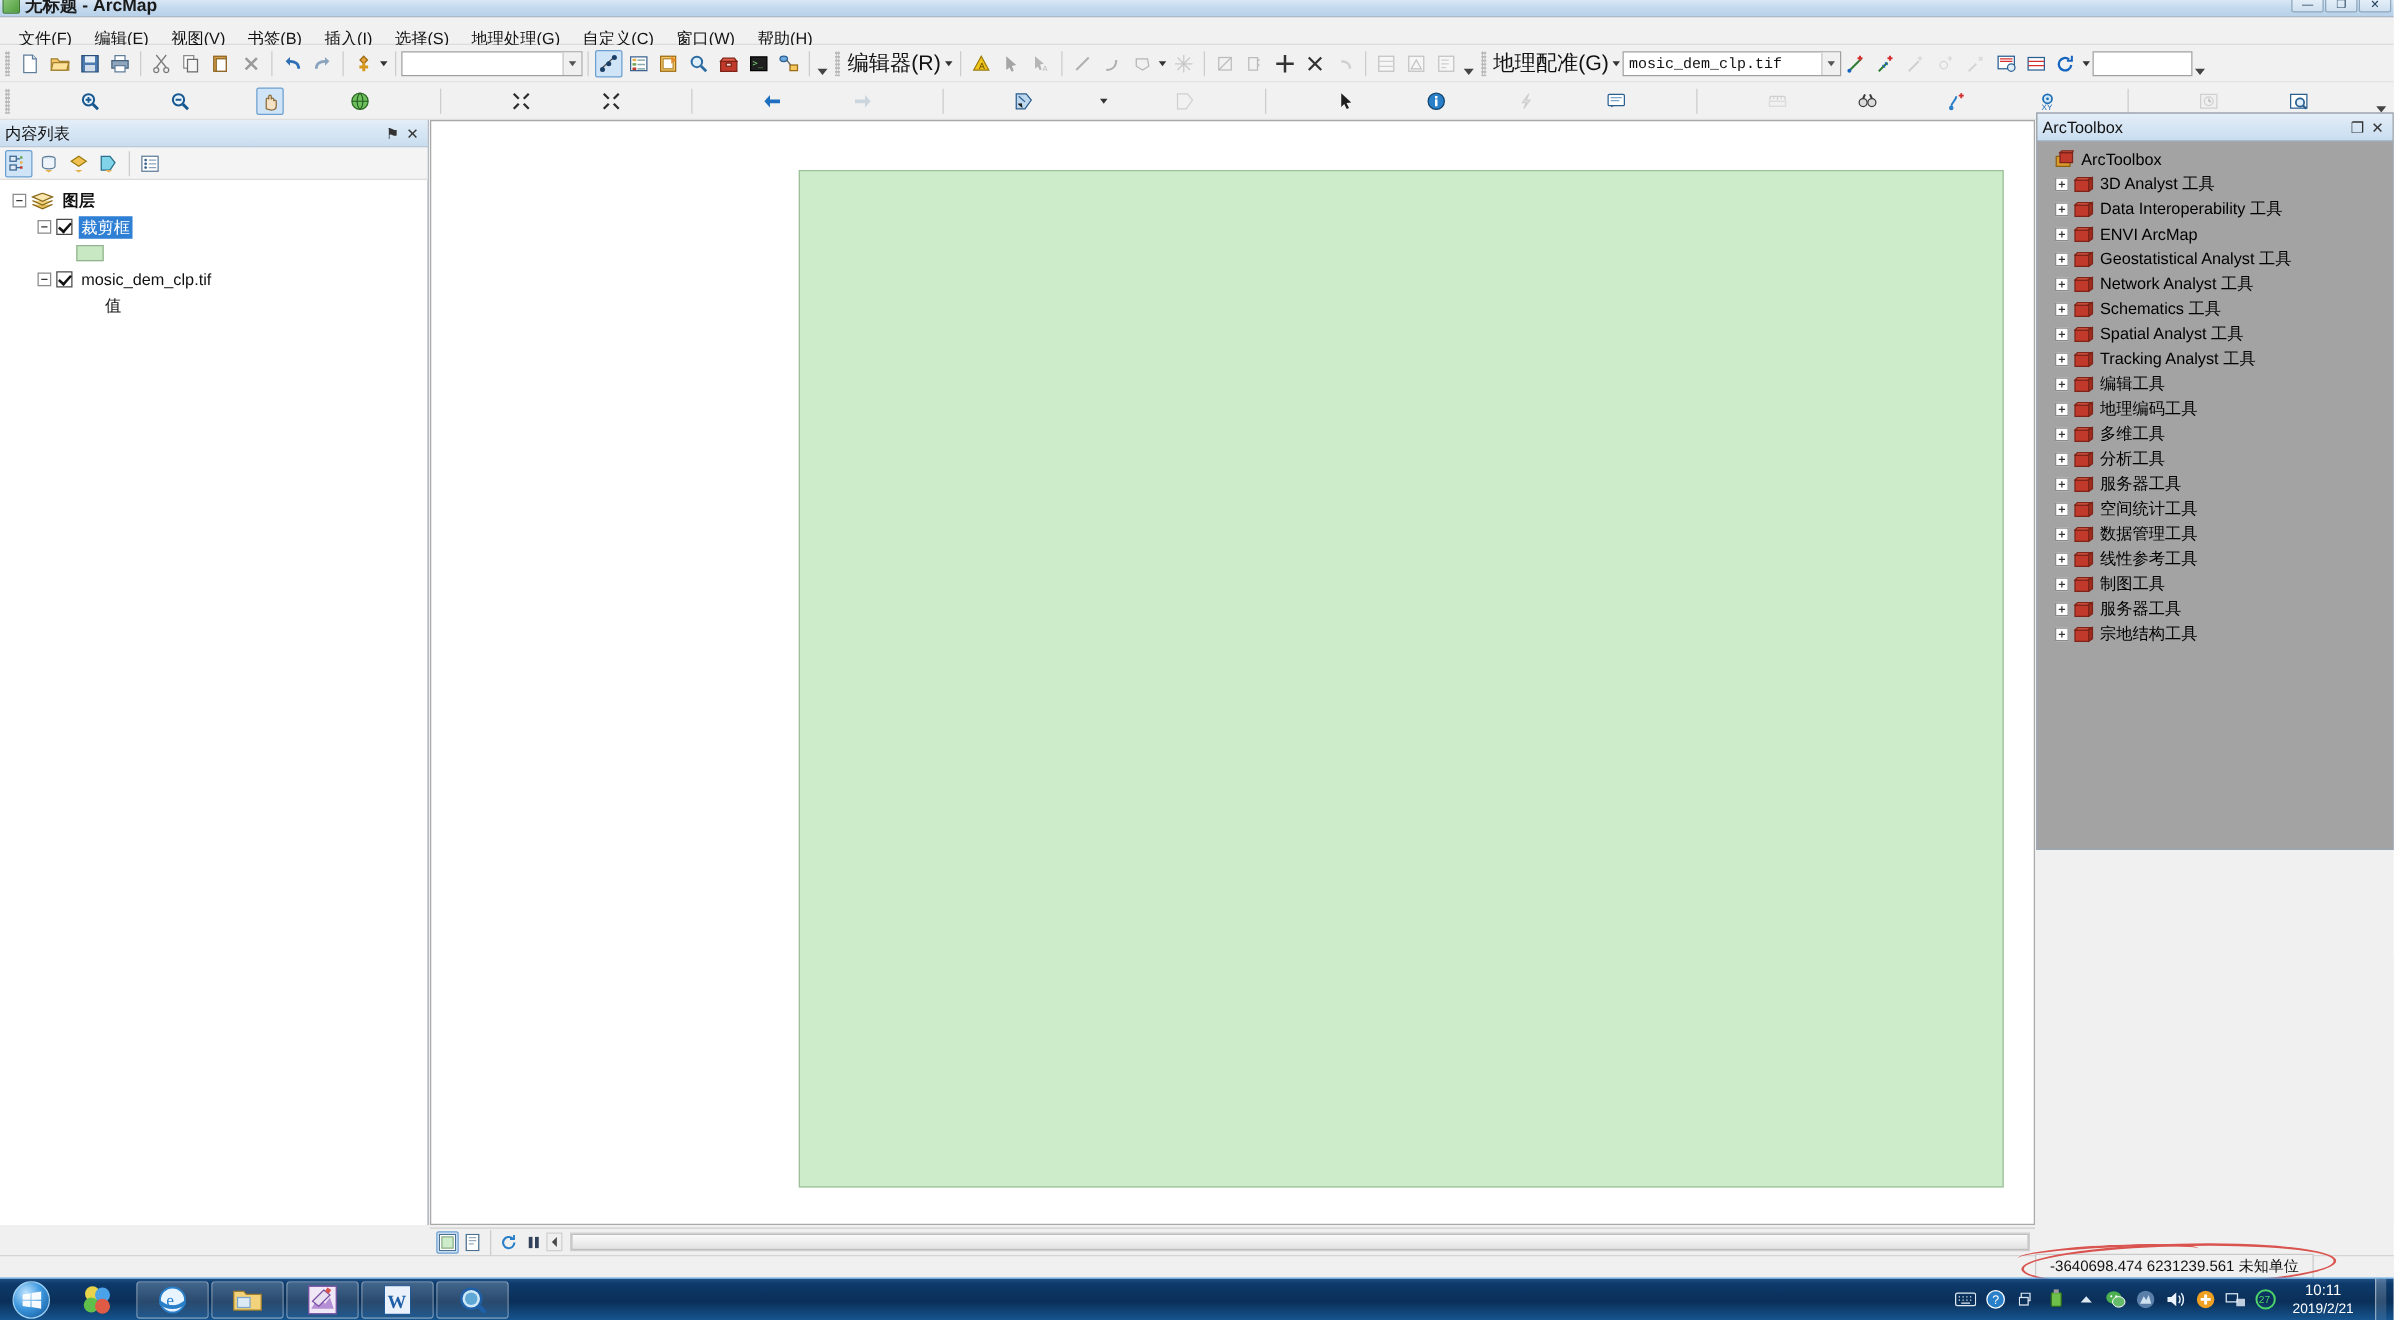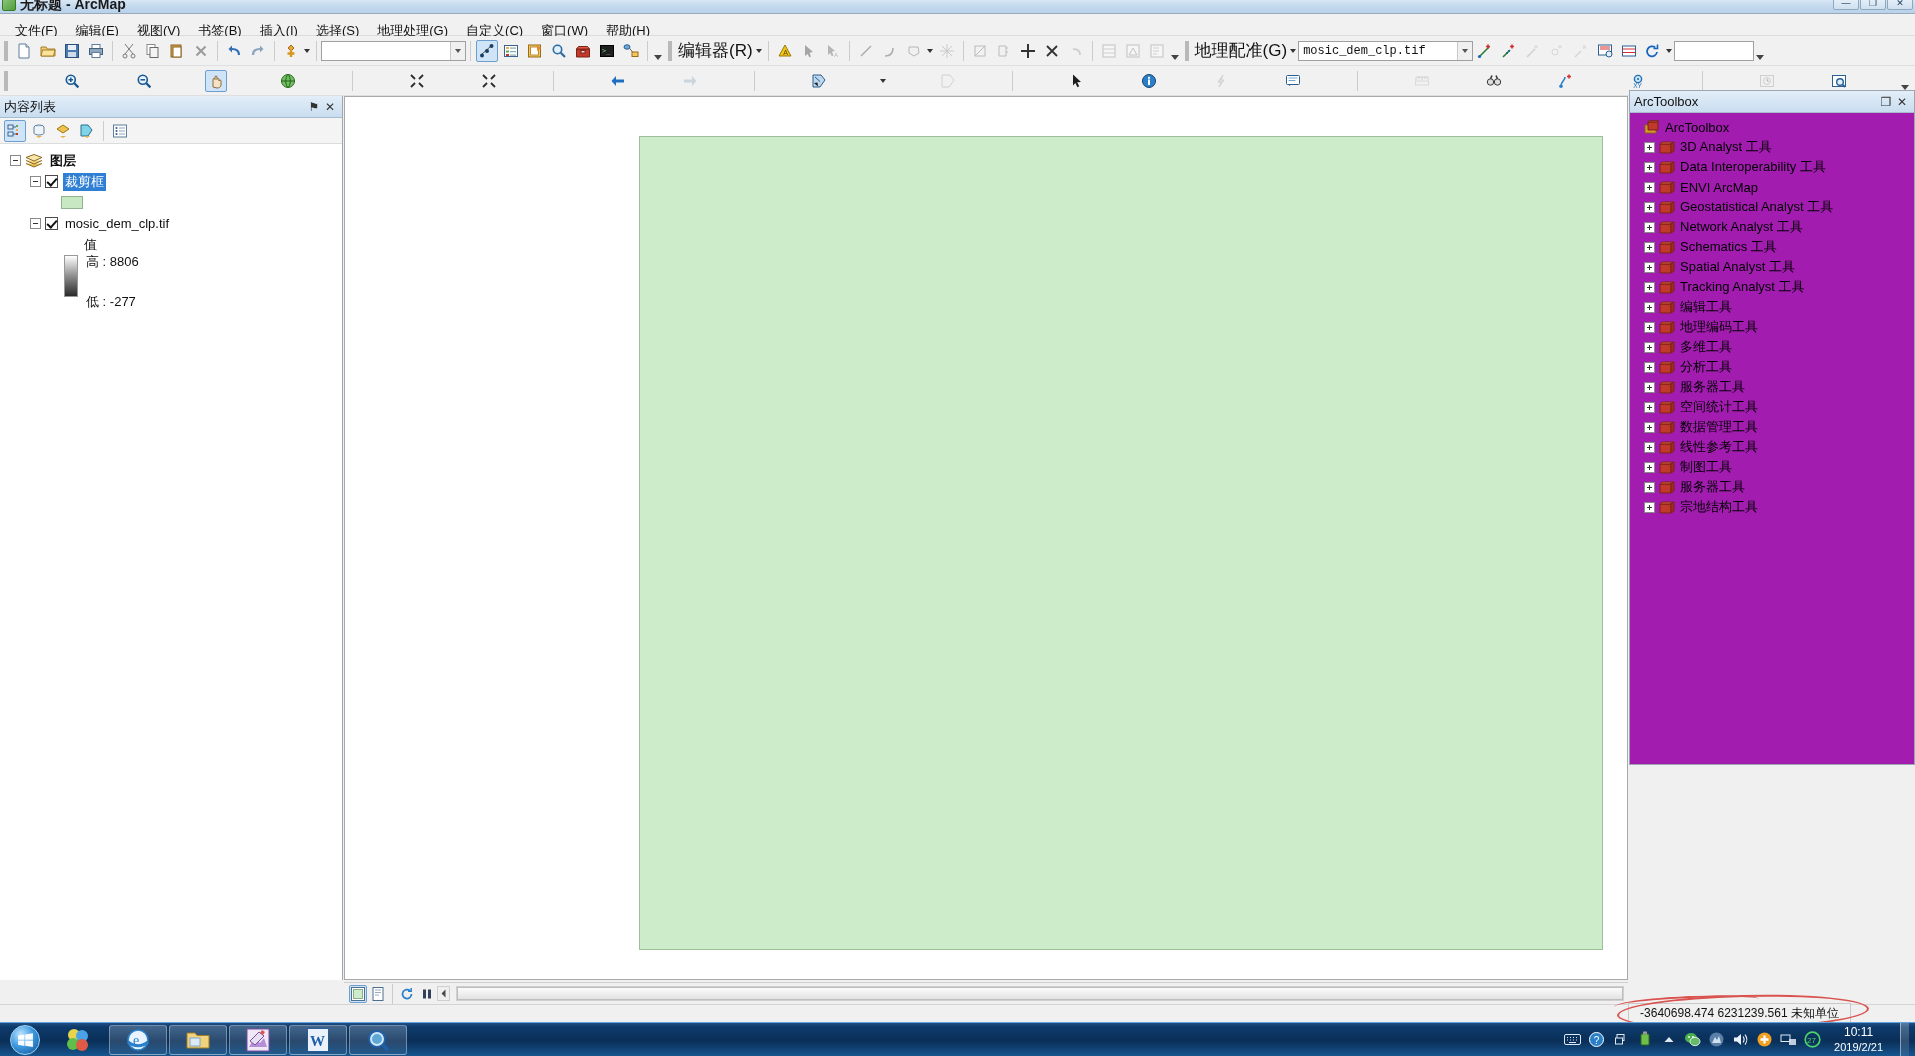--- a/index.html
+++ b/index.html
@@ -195,22 +195,22 @@
     background: linear-gradient(to bottom,#fbfbfb,#e2e2e2);
     border: 1px solid #bdbdbd;
   }
   .scroll-arrow {
     width: 13px; height: 15px; background: #efefef; border: 1px solid #cfcfcf;
     display: flex; align-items: center; justify-content: center; flex: 0 0 auto;
   }
 
   
   .atb {
-    position: absolute; left: 1629px; top: 90px; width: 286px; height: 675px;
-    background: #a21caf; border: 1px solid #9aa6b2;
+    position: absolute; left: 1629px; top: 90px; width: 286px; height: 590px;
+    background: #a3a3a3; border: 1px solid #9aa6b2;
   }
   .atb-header {
     height: 22px; background: linear-gradient(to bottom,#e3eef8,#c9ddf0);
     border-bottom: 1px solid #a8bccf;
     display: flex; align-items: center; padding: 0 4px;
   }
   .atb-title { font-size: 13px; color: #111; flex: 1; }
   .atb-body { padding: 4px 0 0 4px; font-size: 13px; }
   .atb-row { display: flex; align-items: center; height: 20px; white-space: nowrap; }
   .atb-row .exp { margin-left: 10px; }
@@ -929,25 +929,20 @@
       </div>
 
       <div class="tnode" style="padding-left:24px">
         <div class="expander"></div>
         <div class="chk on"></div>
         <div class="tlabel">mosic_dem_clp.tif</div>
       </div>
       <div class="tnode" style="padding-left:76px">
         <div class="tlabel">值</div>
       </div>
-      <div style="position:relative; height:58px; padding-left:58px;">
-        <div class="ramp" style="position:absolute; left:58px; top:0;"></div>
-        <div style="position:absolute; left:80px; top:-2px; font-size:13px;">高 : 8806</div>
-        <div style="position:absolute; left:80px; top:38px; font-size:13px;">低 : -277</div>
-      </div>
     </div>
   </div>
 
   <div class="mapwrap">
     <div class="map-poly"></div>
   </div>
 
   <div class="mapstatus">
     <div class="sbtn active">
       <svg width="14" height="14" viewBox="0 0 14 14">

